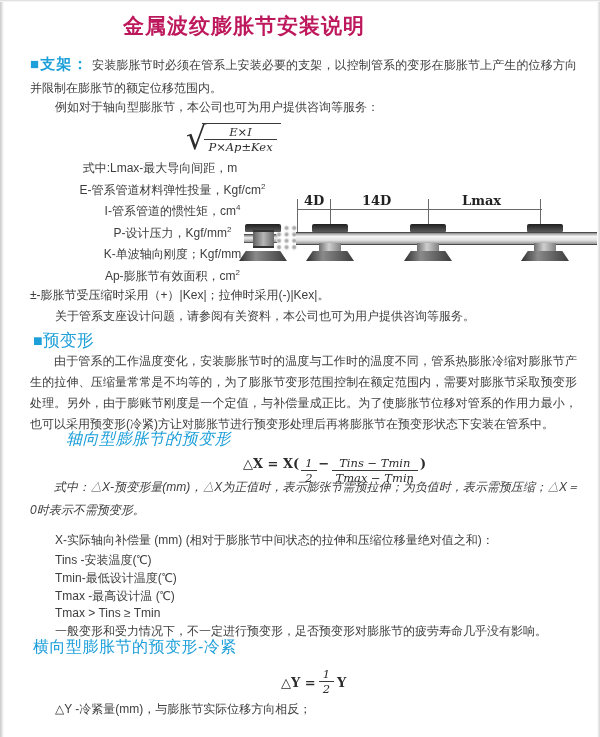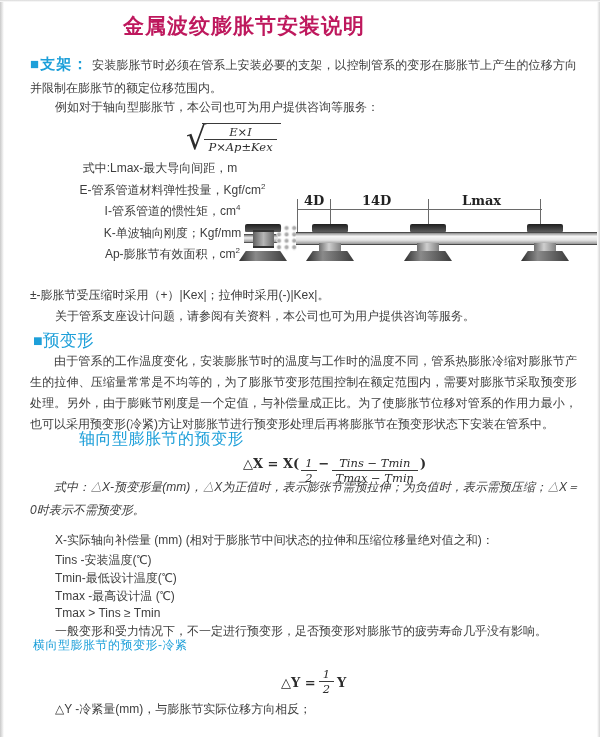--- a/index.html
+++ b/index.html
@@ -76,22 +76,22 @@
   .anchor-block{position:absolute;left:13px;top:37px;width:21px;height:14px;
     background:linear-gradient(90deg,#5f5f5f,#b5b5b5 50%,#6a6a6a);
     border-top:2px solid #333;border-bottom:2px solid #333;}
 
   
   .sec2-head{position:absolute;left:33px;top:329px;font-size:17px;}
   .sec2-head .sq{font-size:16px;}
   .predeform-para{position:absolute;left:30px;top:351px;width:547px;
     line-height:21px;text-indent:2em;text-align:justify;}
 
-  .sub1-head{position:absolute;left:79px;top:429px;font-size:16px;letter-spacing:0.5px;}
-  .sub2-head{position:absolute;left:33px;top:637px;font-size:12px;letter-spacing:0.5px;}
+  .sub1-head{position:absolute;left:66px;top:429px;font-size:16px;letter-spacing:0.5px;font-style:italic;}
+  .sub2-head{position:absolute;left:33px;top:637px;font-size:16px;letter-spacing:0.5px;}
 
   
   .formula2{position:absolute;left:243px;top:456px;height:36px;
     font-family:"DejaVu Serif","Liberation Serif",serif;font-size:13px;font-weight:bold;
     color:#2c2c2c;display:flex;align-items:flex-start;}
   .formula2 .vfrac{font-weight:normal;margin:0 2px;}
   .formula3{position:absolute;left:281px;top:667px;height:30px;
     font-family:"DejaVu Serif","Liberation Serif",serif;font-size:13px;font-weight:bold;
     color:#2c2c2c;display:flex;align-items:center;}
   .formula3 .vfrac{font-weight:normal;margin:0 3px;}
@@ -128,20 +128,21 @@
       <span class="num">E×I</span>
       <span class="den">P×Ap±Kex</span>
     </span>
   </span>
 </div>
 
 <div class="defs">
   <div class="row">式中:Lmax-最大导向间距，m</div>
   <div class="row ind"><span>E-管系管道材料弹性投量，Kgf/cm</span><sup>2</sup></div>
   <div class="row ind"><span>I-管系管道的惯性矩，cm</span><sup>4</sup></div>
+  <div class="row ind"><span>P-设计压力，Kgf/mm</span><sup>2</sup></div>
   <div class="row ind"><span>K-单波轴向刚度；Kgf/mm</span><sup></sup></div>
   <div class="row ind"><span>Ap-膨胀节有效面积，cm</span><sup>2</sup></div>
 </div>
 
 <div class="pm-note">±-膨胀节受压缩时采用（+）|Kex|；拉伸时采用(-)|Kex|。</div>
 <div class="service-note">关于管系支座设计问题，请参阅有关资料，本公司也可为用户提供咨询等服务。</div>
 
 <div class="diagram">
   <div class="dimline"></div>
   <div class="tick" style="left:57px;"></div>

